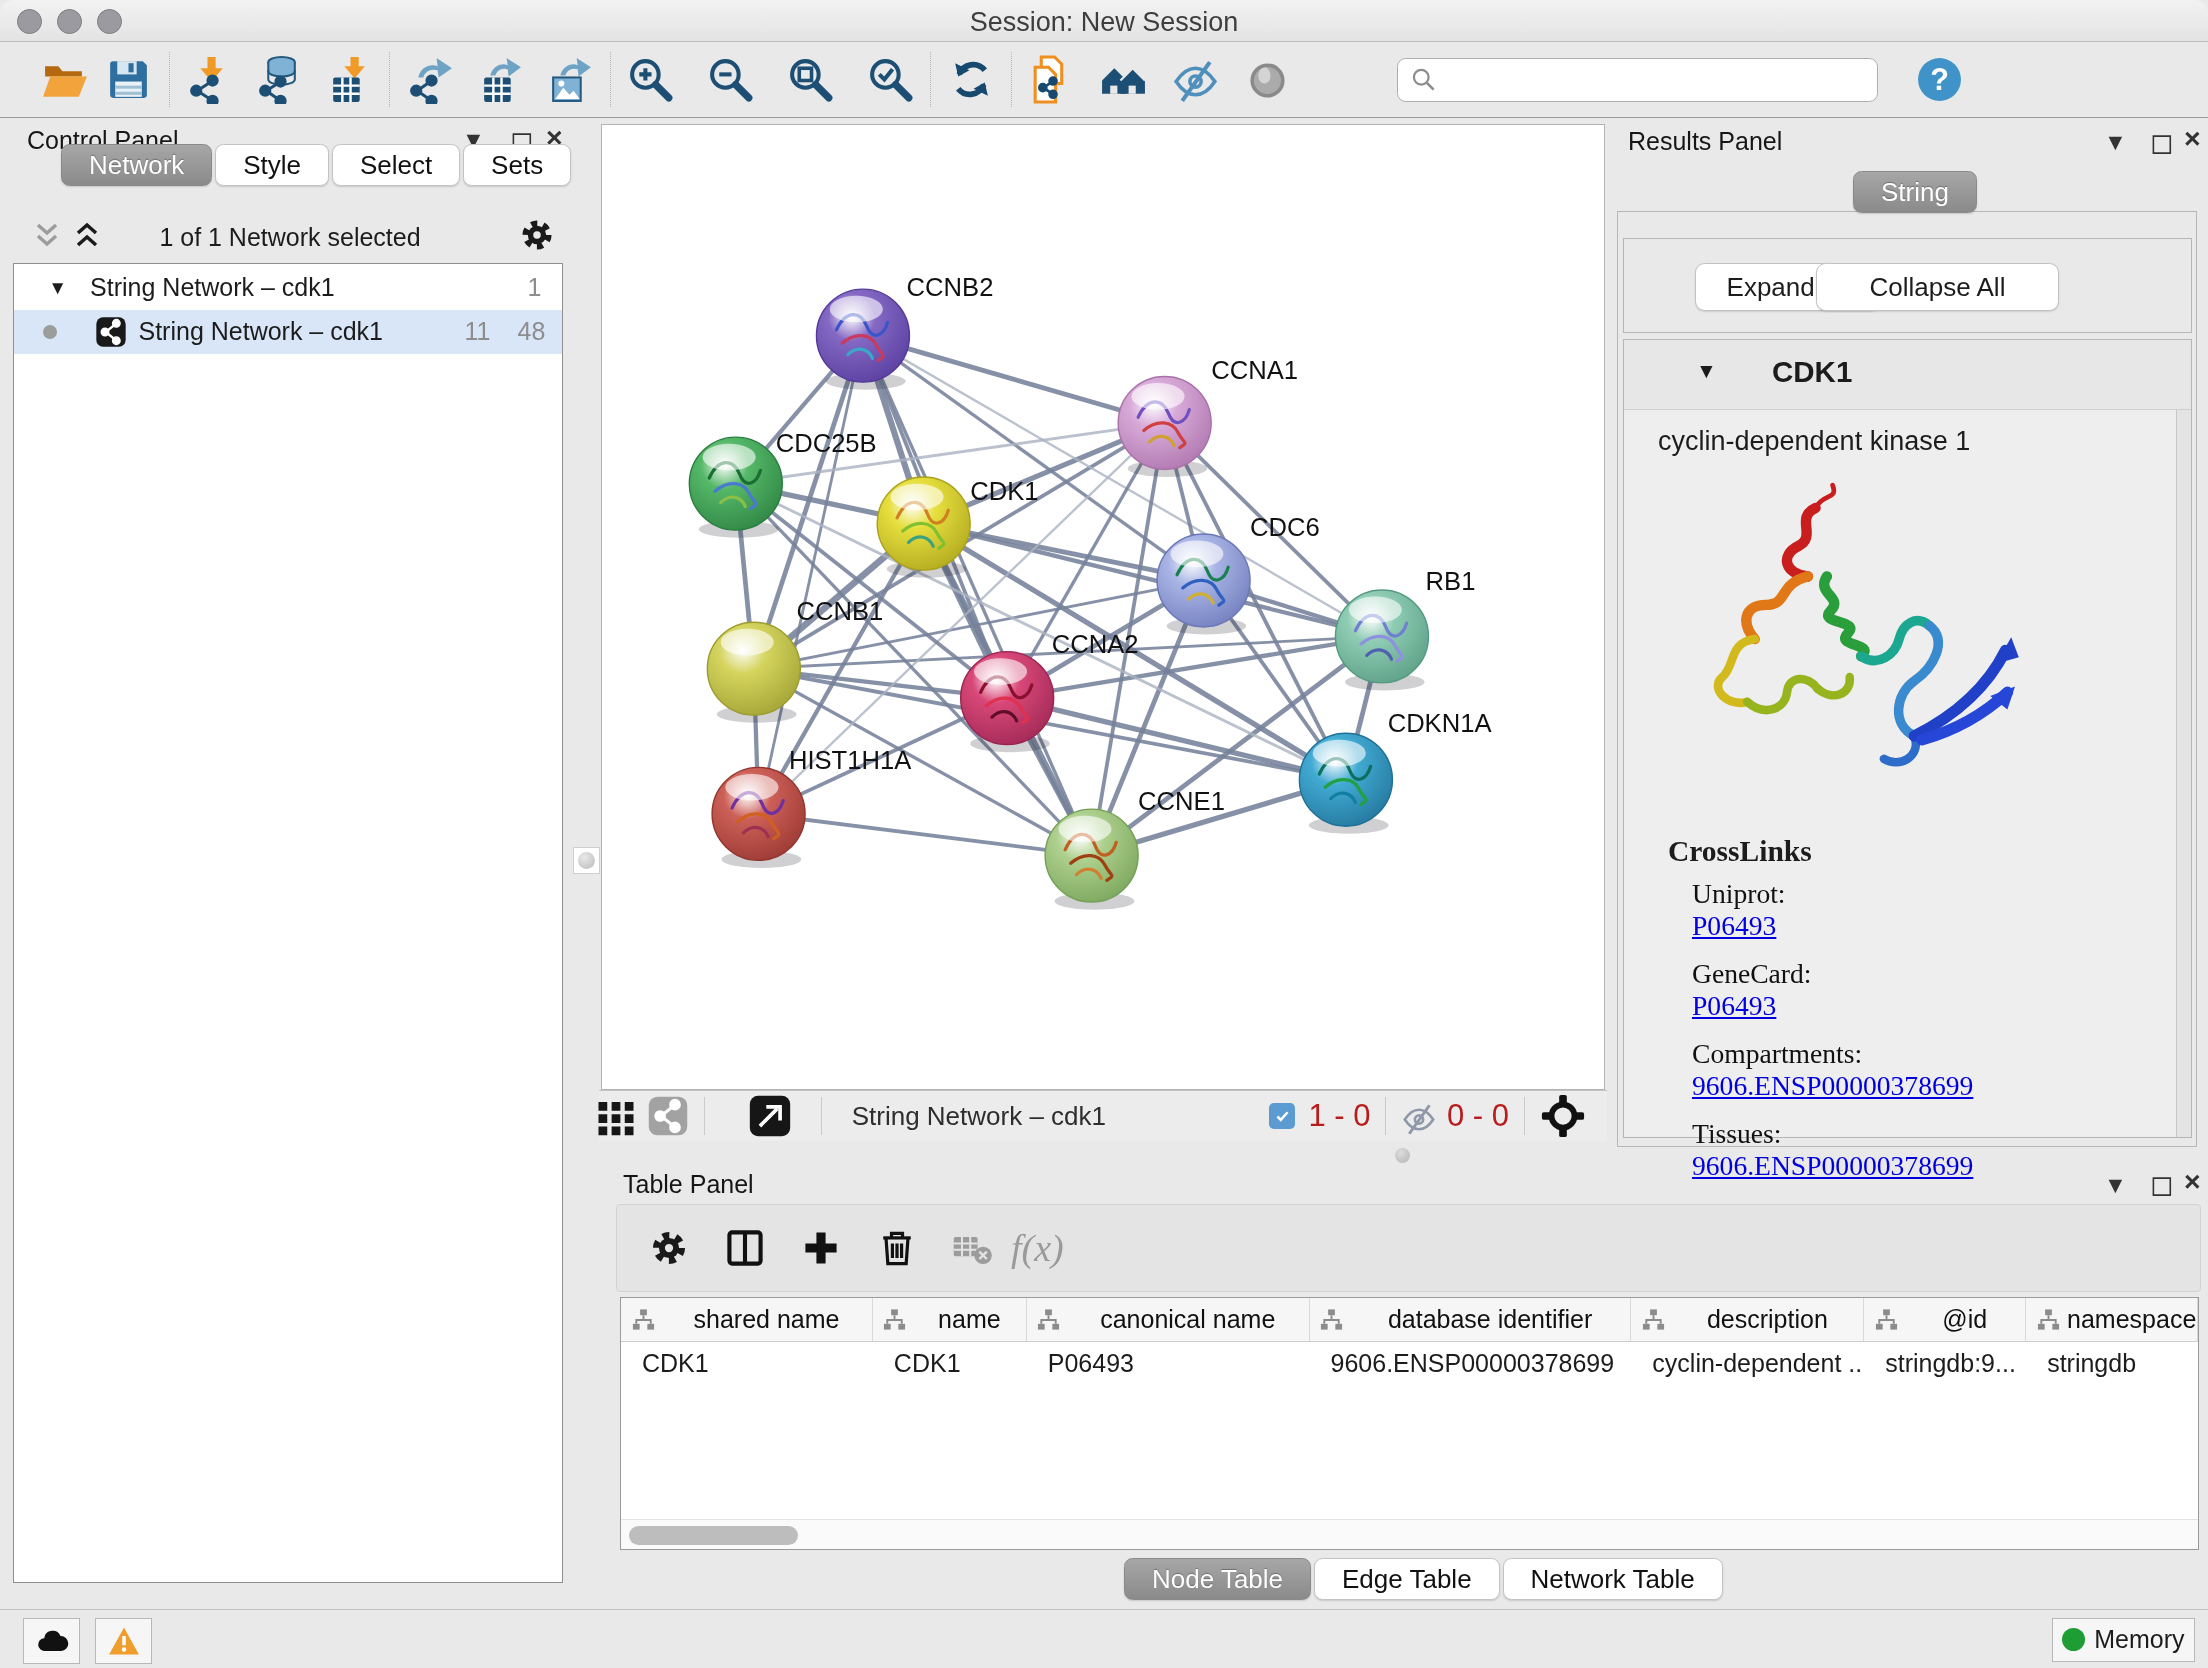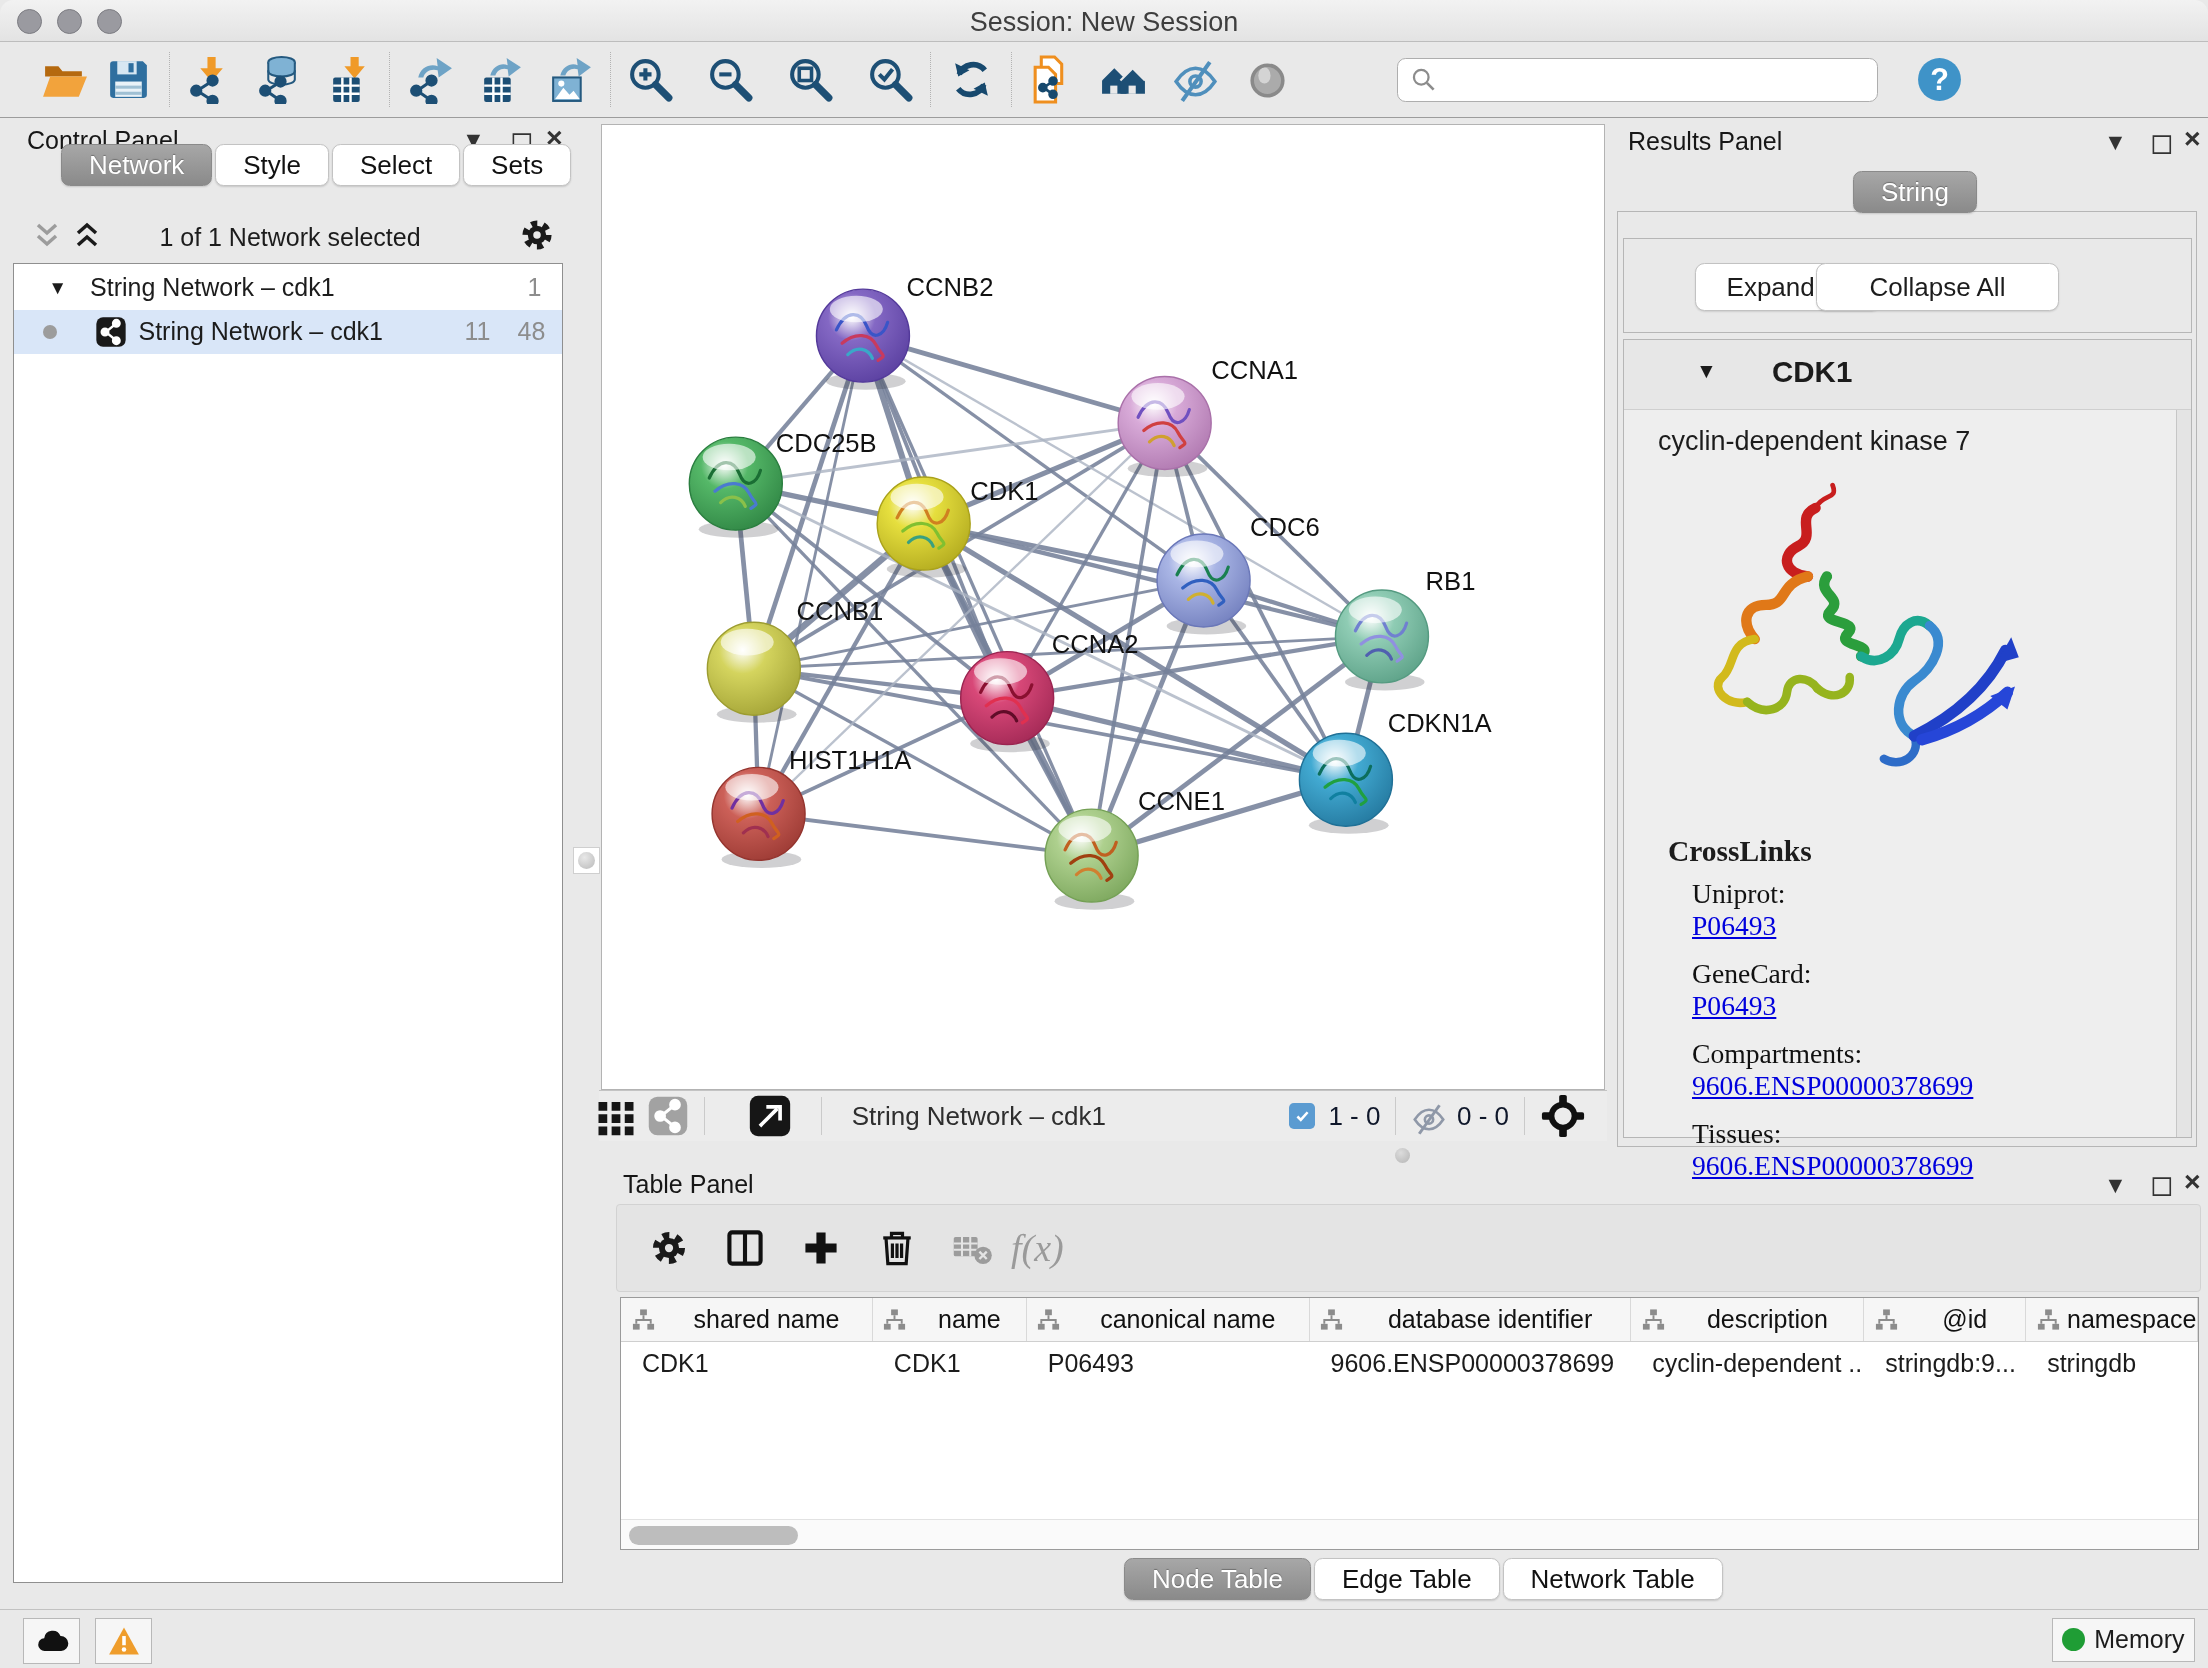--- a/index.html
+++ b/index.html
@@ -48,21 +48,21 @@
     background:#fff; border:1.9px solid #8f8f8f; }
   .cp-row { position:relative; height:44px; display:flex; align-items:center; font-size:25px; }
   .count { color:#8d8d8d; }
 
   
   #net-canvas { position:absolute; left:601px; top:124px; width:1004px; height:966px;
     background:#fff; border:1px solid #b3b3b3; }
   #net-bottombar { position:absolute; left:599px; top:1090px; width:1008px; height:51px;
     background:#ececec; border-top:1px solid #c3c3c3; display:flex; align-items:center; }
   .bb-div { width:1px; height:38px; border-left:1px solid #cacaca; margin:0 15px; }
-  .bb-num { color:#0f172a; font-size:26px; }
+  .bb-num { color:#b91c1c; font-size:31px; }
   .knob { background:#fff; border:1px solid #cfcfcf; display:flex; align-items:center; justify-content:center; }
   .knob i { display:block; border-radius:50%; background:radial-gradient(circle at 38% 32%, #e8e8e8, #b9b9b9); }
 
   
   #rp-outer { position:absolute; left:1617px; top:211px; width:580px; height:936px;
     border:1px solid #b6b6b6; background:#e9e9e9; }
   #rp-btnframe { position:absolute; left:1623px; top:238px; width:569px; height:95px; border:1px solid #b6b6b6; }
   .rp-btn { position:absolute; top:263px; height:48px; background:#fff; border:1px solid #c2c2c2;
     border-radius:9.5px; font-size:26px; display:flex; align-items:center; justify-content:center;
     box-shadow:0 1px 1.9px rgba(0,0,0,.12); }
@@ -646,21 +646,21 @@
 <div class="abs seg-tab sel" style="left:1853px; top:171px; height:42px; z-index:3">String</div>
 <div id="rp-btnframe"></div>
 <div class="rp-btn" style="left:1695px; width:186px">Expand All</div>
 <div class="rp-btn" style="left:1816px; width:243px">Collapse All</div>
 
 <div id="rp-main">
   <div id="rp-head">
     <span class="abs" style="left:72px; top:19px; font-size:21px">▼</span>
     <span class="abs" style="left:148px; top:15px; font-size:29.5px; font-weight:bold">CDK1</span>
   </div>
-  <div class="abs" style="left:34px; top:86px; font-size:27px">cyclin-dependent kinase 7</div>
+  <div class="abs" style="left:34px; top:86px; font-size:27px">cyclin-dependent kinase 1</div>
 
   <svg class="abs" style="left:49px; top:122px" width="361" height="339" viewBox="0 0 380 356">
     <g fill="none" stroke-linecap="round">
       <path d="M150 48 C158 32 174 40 168 24" stroke="#c81e1e" stroke-width="5"></path>
       <path d="M150 48 C128 58 152 78 132 88 S118 118 142 120" stroke="#c81e1e" stroke-width="11"></path>
       <path d="M142 120 C110 128 122 150 98 150 S72 170 86 186" stroke="#e07818" stroke-width="11"></path>
       <path d="M86 186 C58 190 66 214 52 226 S58 258 78 252" stroke="#d2ba1c" stroke-width="9"></path>
       <path d="M78 252 C96 268 118 260 120 242 S142 224 152 238" stroke="#96b41e" stroke-width="9"></path>
       <path d="M152 238 C168 252 188 244 186 226" stroke="#96b41e" stroke-width="9"></path>
       <path d="M162 120 C150 138 180 142 166 156 S198 166 184 180 S214 190 198 204" stroke="#2b9e3c" stroke-width="11"></path>

